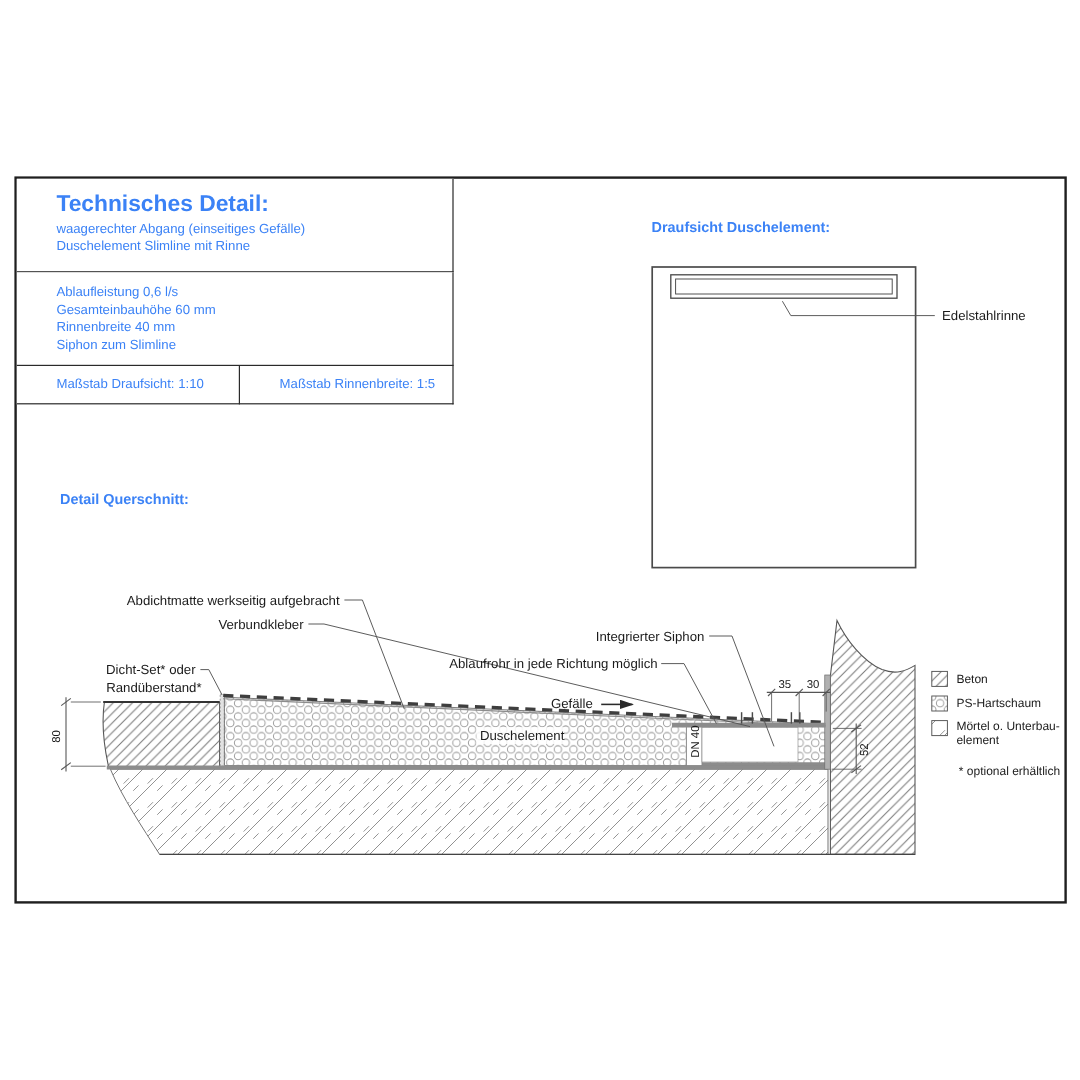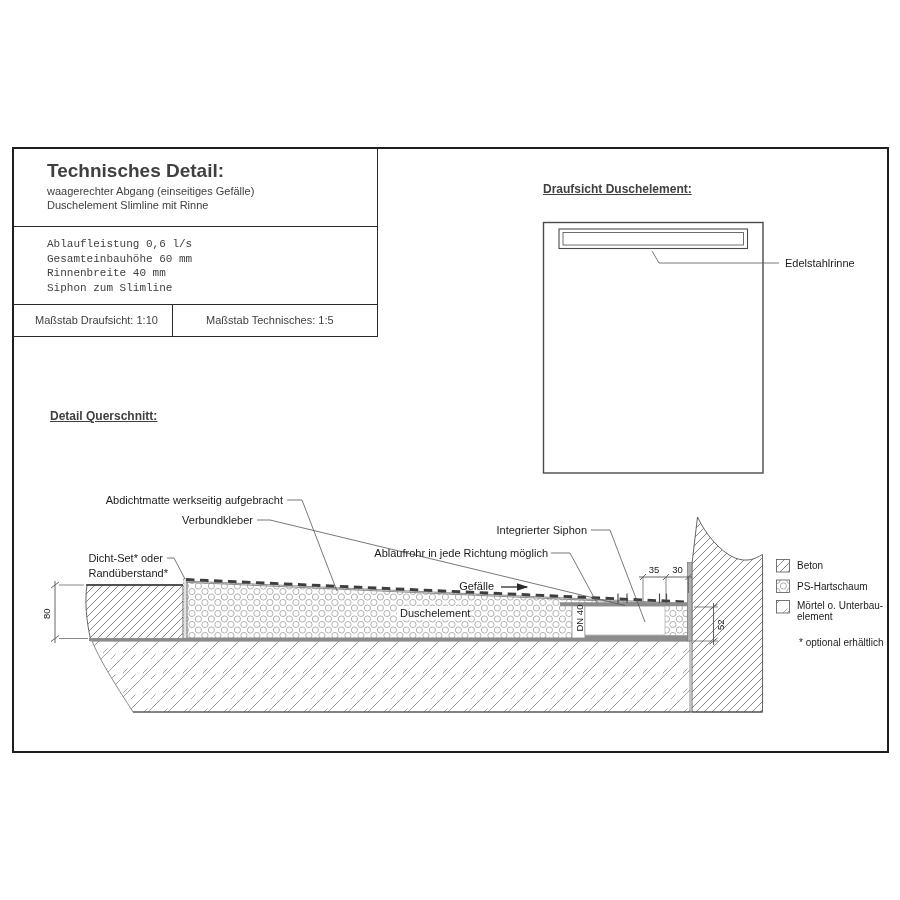--- a/index.html
+++ b/index.html
@@ -1,32 +1,32 @@
 <!DOCTYPE html>
 <html><head>
 <meta charset="utf-8">
 <style>
   html,body{margin:0;padding:0;background:#ffffff;}
   .page{position:relative;width:900px;height:900px;background:#fff;overflow:hidden;
-        font-family:"Liberation Sans",sans-serif;color:#404040;border-radius:13px;}
+        font-family:"Liberation Sans",sans-serif;color:#3b82f6;border-radius:13px;}
   .sheet-border{position:absolute;left:12px;top:147px;width:877px;height:606px;
         border:2px solid #1f1f1f;box-sizing:border-box;background:#fff;}
   
   .tb-row{position:absolute;left:14px;box-sizing:border-box;
         border-right:1.5px solid #2a2a2a;border-bottom:1.5px solid #2a2a2a;background:#fff;}
   .tb-row1{top:149px;width:364px;height:78px;padding:11px 0 0 33px;}
-  .tb-row2{top:227px;width:364px;height:78px;padding:10px 12px 0 33px;font-family:Liberation Mono, monospace;}
+  .tb-row2{top:227px;width:364px;height:78px;padding:10px 12px 0 33px;}
   .tb-row3{top:305px;width:364px;height:32px;padding:0;display:flex;}
   .tb-title{font-size:19px;font-weight:bold;letter-spacing:0px;}
   .tb-sub{font-size:11px;line-height:13.5px;margin-top:3px;}
   .tb-spec{font-size:11px;line-height:14.6px;}
   .tb-cell{box-sizing:border-box;height:32px;line-height:30px;font-size:11px;}
-  .tb-cell1{width:159px;border-right:1.5px solid #2a2a2a;padding-left:21px;}
+  .tb-cell1{width:186px;border-right:1.5px solid #2a2a2a;padding-left:33px;}
   .tb-cell2{flex:1;padding-left:33px;}
-  .drawing-heading{position:absolute;font-size:12px;font-weight:bold;text-decoration:underline;}
+  .drawing-heading{position:absolute;font-size:12px;font-weight:bold;}
   .h-plan{left:543px;top:182px;}
   .h-section{left:50px;top:409px;}
   svg{position:absolute;left:0;top:0;}
   svg text{font-family:"Liberation Sans",sans-serif;fill:#1b1b1b;}
   .lbl{font-size:11px;}
   .dim{font-size:9.5px;}
   .leg{font-size:10px;}
   .ln{stroke:#555;stroke-width:0.8;fill:none;}
 </style>
 </head>
@@ -44,21 +44,21 @@
     </div>
   </div>
   <div class="tb-row tb-row2">
     <div class="tb-spec">Ablaufleistung 0,6 l/s</div>
     <div class="tb-spec">Gesamteinbauhöhe 60 mm</div>
     <div class="tb-spec">Rinnenbreite 40 mm</div>
     <div class="tb-spec">Siphon zum Slimline</div>
   </div>
   <div class="tb-row tb-row3">
     <div class="tb-cell tb-cell1">Maßstab Draufsicht: 1:10</div>
-    <div class="tb-cell tb-cell2">Maßstab Technisches: 1:5</div>
+    <div class="tb-cell tb-cell2">Maßstab Rinnenbreite: 1:5</div>
   </div>
 
   <div class="drawing-heading h-plan">Draufsicht Duschelement:</div>
   <div class="drawing-heading h-section">Detail Querschnitt:</div>
 
   <svg width="900" height="900" viewBox="0 0 900 900">
     <defs>
       <pattern id="pat-hatch" width="8" height="8" patternUnits="userSpaceOnUse">
         <path d="M-2,2 l4,-4 M0,8 l8,-8 M6,10 l4,-4" stroke="#7a7a7a" stroke-width="0.9" fill="none"></path>
       </pattern>

